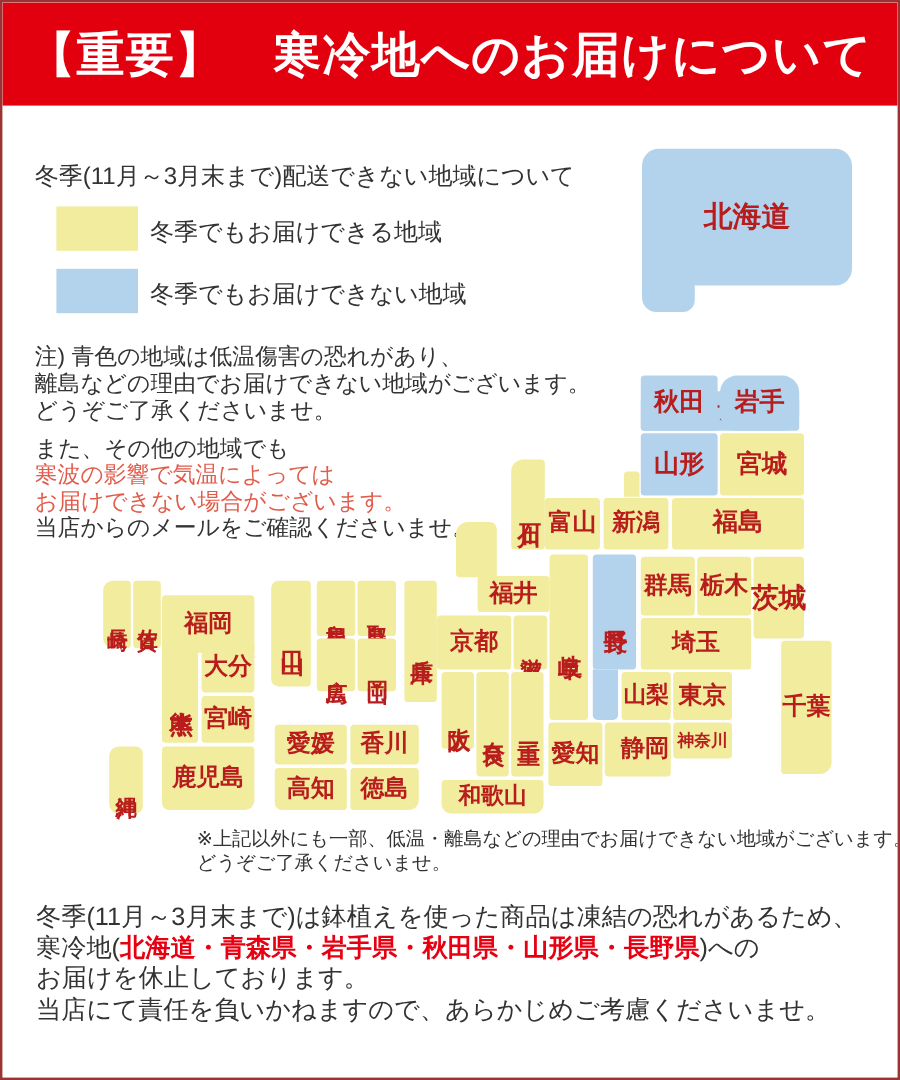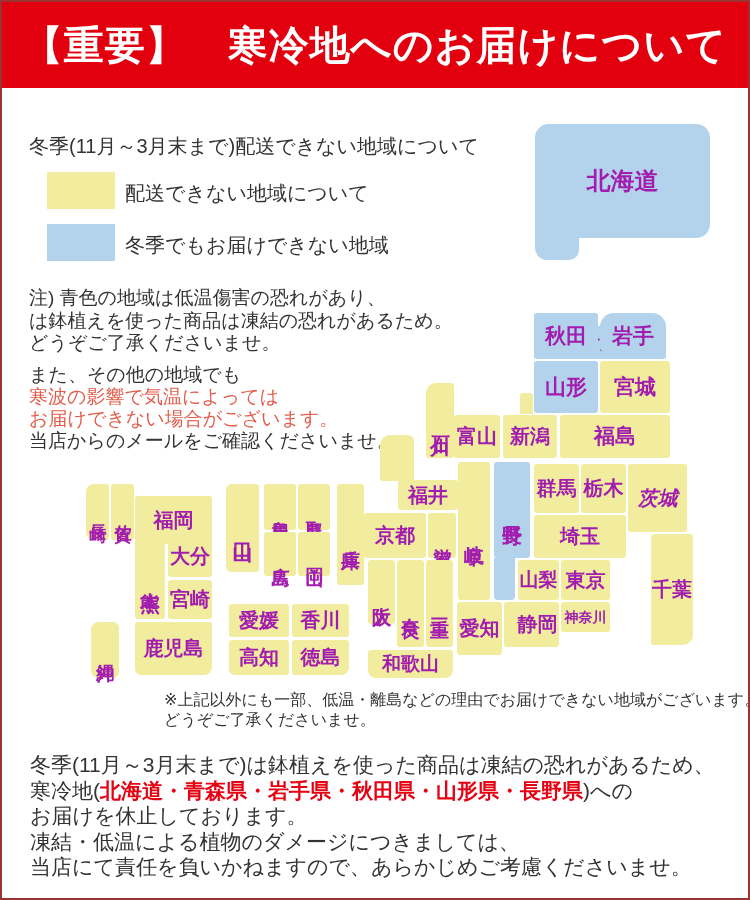--- a/index.html
+++ b/index.html
@@ -16,46 +16,46 @@
   .legend-label{position:absolute;left:123px;font-size:20px;color:#333;white-space:nowrap;}
   .legend-label.l1{top:178px;}
   .legend-label.l2{top:230px;}
   .notes{position:absolute;left:27px;font-size:19px;color:#333;line-height:22.5px;white-space:nowrap;}
   .notes.p1{top:285px;}
   .notes.p2{top:362px;line-height:22px;}
   .red-note{color:var(--warnred,#e25c4b);}
   .map{position:absolute;left:0;top:0;width:750px;height:900px;}
   .pref,.shape{position:absolute;box-sizing:border-box;}
   .pref{display:flex;align-items:center;justify-content:center;
-        font-weight:bold;color:#a21caf;line-height:1.05;white-space:nowrap;}
+        font-weight:bold;color:#b91c1c;line-height:1.05;white-space:nowrap;}
   .pref.deliverable,.shape.deliverable{background:var(--yellow,#f1ec9e);}
   .pref.not_deliverable,.shape.not_deliverable{background:var(--blue,#b3d3ec);}
   .pref.v{writing-mode:vertical-rl;text-orientation:upright;letter-spacing:1px;}
   .footnote{position:absolute;left:162px;top:688px;font-size:16px;color:#333;line-height:20px;white-space:nowrap;}
   .bottom-text{position:absolute;left:28px;top:750px;font-size:21px;color:#333;line-height:25.5px;white-space:nowrap;}
   .bottom-red{color:var(--hired,#e60012);font-weight:bold;}
 </style>
 </head>
 <body>
 
 <div class="page">
 
   <div class="banner">
     <span class="banner-title">【重要】　寒冷地へのお届けについて</span>
   </div>
 
   <div class="legend-title">冬季(11月～3月末まで)配送できない地域について</div>
   <div class="swatch s1"></div>
-  <div class="legend-label l1">配送できない地域について</div>
+  <div class="legend-label l1">冬季でもお届けできる地域</div>
   <div class="swatch s2"></div>
   <div class="legend-label l2">冬季でもお届けできない地域</div>
 
   <div class="notes p1">
     <div>注) 青色の地域は低温傷害の恐れがあり、</div>
-    <div>は鉢植えを使った商品は凍結の恐れがあるため。</div>
+    <div>離島などの理由でお届けできない地域がございます。</div>
     <div>どうぞご了承くださいませ。</div>
   </div>
   <div class="notes p2">
     <div>また、その他の地域でも</div>
     <div class="red-note">寒波の影響で気温によっては</div>
     <div class="red-note">お届けできない場合がございます。</div>
     <div>当店からのメールをご確認くださいませ。</div>
   </div>
 
   <div class="map" id="map">
@@ -73,21 +73,21 @@
       <div class="pref deliverable" style="left: 558px; top: 413px; width: 110px; height: 43px; font-size: 21px; border-radius: 3px;">福島</div>
       <div class="pref deliverable" style="left: 452px; top: 413px; width: 46px; height: 43px; font-size: 20px; border-radius: 3px;">富山</div>
       <div class="pref deliverable v" style="left: 424px; top: 381px; width: 28px; height: 75px; font-size: 20px; border-radius: 10px 3px 3px;">石川</div>
       <div class="pref deliverable" style="left: 396px; top: 478px; width: 60px; height: 30px; font-size: 20px; border-radius: 3px;">福井</div>
       <div class="pref deliverable" style="left: 362px; top: 511px; width: 62px; height: 45px; font-size: 20px; border-radius: 3px;">京都</div>
       <div class="pref deliverable v" style="left: 426px; top: 511px; width: 28px; height: 45px; font-size: 18px; border-radius: 3px;">滋賀</div>
       <div class="pref deliverable v" style="left: 456px; top: 460px; width: 32px; height: 138px; font-size: 20px; border-radius: 3px;">岐阜</div>
       <div class="pref not_deliverable v" style="left: 492px; top: 460px; width: 36px; height: 96px; font-size: 20px; border-radius: 3px;">長野</div>
       <div class="pref deliverable" style="left: 532px; top: 462px; width: 45px; height: 49px; font-size: 20px; border-radius: 3px;">群馬</div>
       <div class="pref deliverable" style="left: 579px; top: 462px; width: 45px; height: 49px; font-size: 20px; border-radius: 3px;">栃木</div>
-      <div class="pref deliverable" style="left: 626px; top: 462px; width: 59px; height: 68px; font-size: 20px; border-radius: 3px; font-style: italic;">茨城</div>
+      <div class="pref deliverable" style="left: 626px; top: 462px; width: 42px; height: 68px; font-size: 23px; border-radius: 3px;">茨城</div>
       <div class="pref deliverable" style="left: 532px; top: 513px; width: 92px; height: 43px; font-size: 20px; border-radius: 3px;">埼玉</div>
       <div class="pref deliverable" style="left: 516px; top: 558px; width: 41px; height: 40px; font-size: 19px; border-radius: 3px;">山梨</div>
       <div class="pref deliverable" style="left: 559px; top: 558px; width: 49px; height: 40px; font-size: 20px; border-radius: 3px;">東京</div>
       <div class="pref deliverable" style="left: 626px; top: 532px; width: 42px; height: 111px; font-size: 20px; border-radius: 3px 3px 10px; margin-left: 23px;">千葉</div>
       <div class="pref deliverable" style="left: 559px; top: 600px; width: 49px; height: 30px; font-size: 14px; border-radius: 3px;">神奈川</div>
       <div class="pref deliverable" style="left: 502px; top: 600px; width: 55px; height: 45px; font-size: 20px; border-radius: 3px; padding-left: 12px;">静岡</div>
       <div class="pref deliverable" style="left: 455px; top: 600px; width: 45px; height: 53px; font-size: 20px; border-radius: 3px;">愛知</div>
       <div class="pref deliverable v" style="left: 366px; top: 558px; width: 27px; height: 64px; font-size: 19px; border-radius: 3px;">大阪</div>
       <div class="pref deliverable v" style="left: 395px; top: 558px; width: 27px; height: 87px; font-size: 19px; border-radius: 3px;">奈良</div>
       <div class="pref deliverable v" style="left: 424px; top: 558px; width: 27px; height: 87px; font-size: 19px; border-radius: 3px;">三重</div>
@@ -114,17 +114,16 @@
 
   <div class="footnote">
     <div>※上記以外にも一部、低温・離島などの理由でお届けできない地域がございます。</div>
     <div>どうぞご了承くださいませ。</div>
   </div>
 
   <div class="bottom-text">
     <div>冬季(11月～3月末まで)は鉢植えを使った商品は凍結の恐れがあるため、</div>
     <div><span>寒冷地(</span><span class="bottom-red">北海道・青森県・岩手県・秋田県・山形県・長野県</span><span>)への</span></div>
     <div>お届けを休止しております。</div>
-    <div>凍結・低温による植物のダメージにつきましては、</div>
     <div>当店にて責任を負いかねますので、あらかじめご考慮くださいませ。</div>
   </div>
 
 </div>
 
 </body></html>

